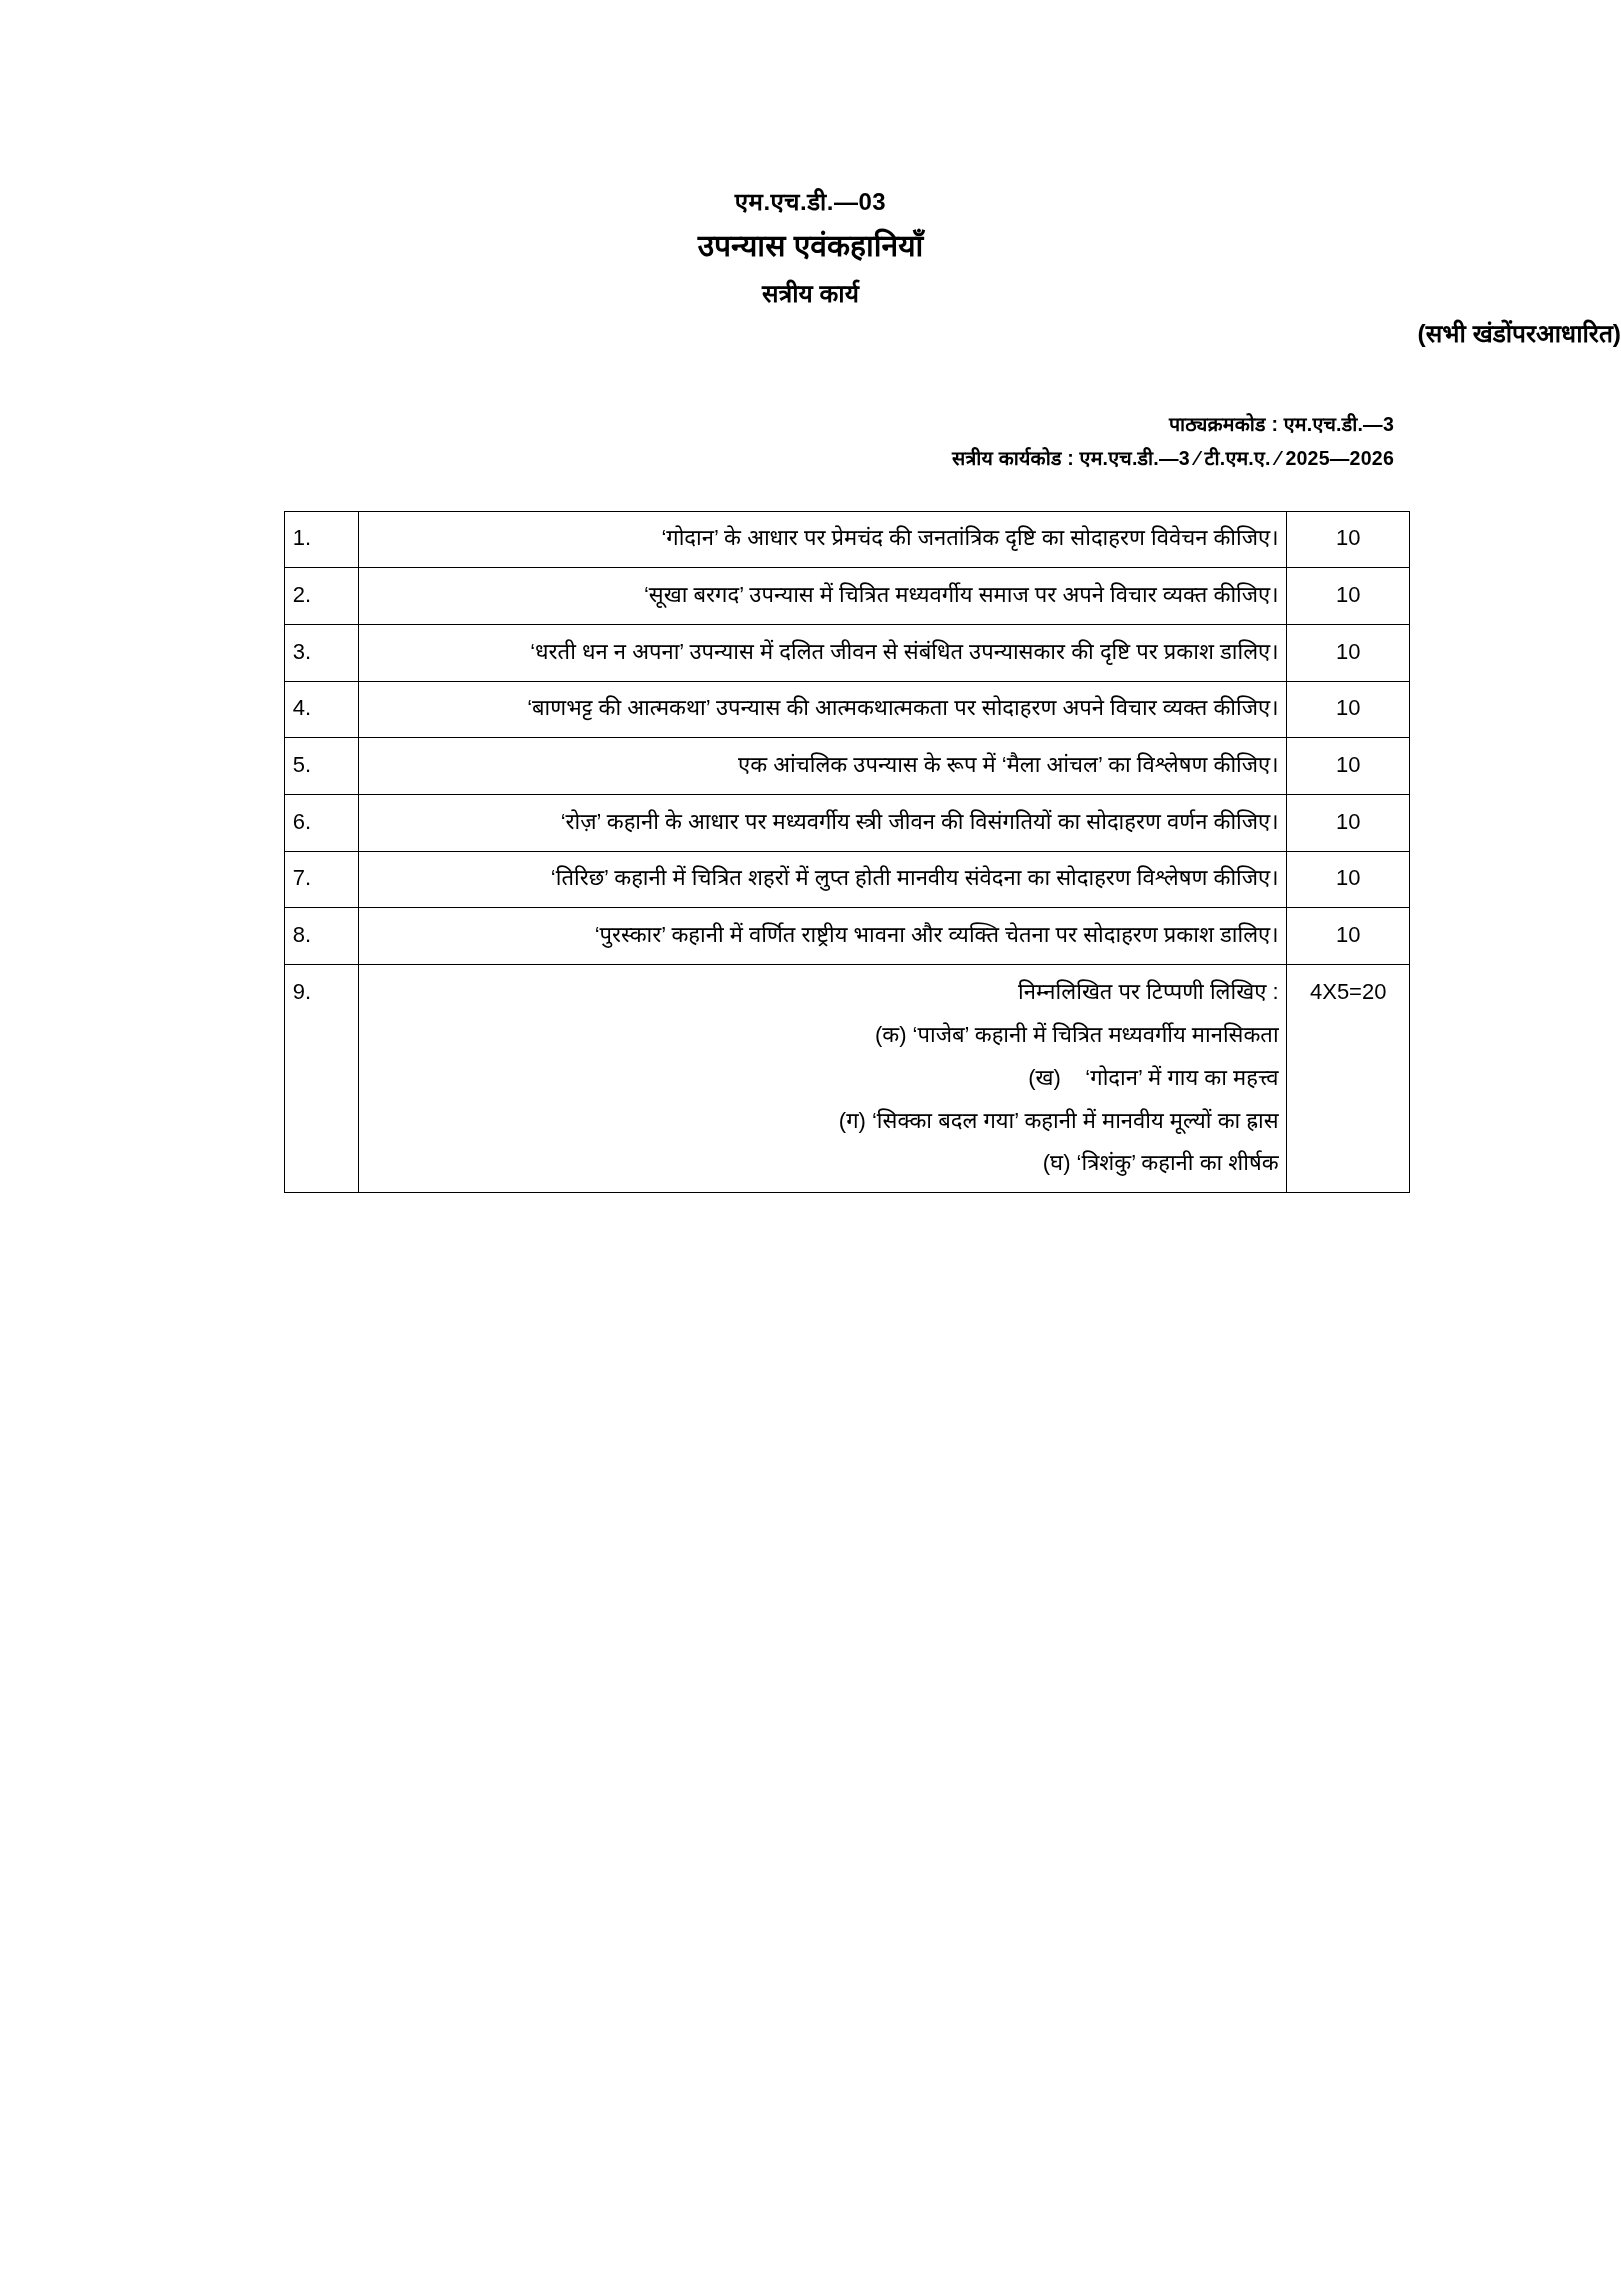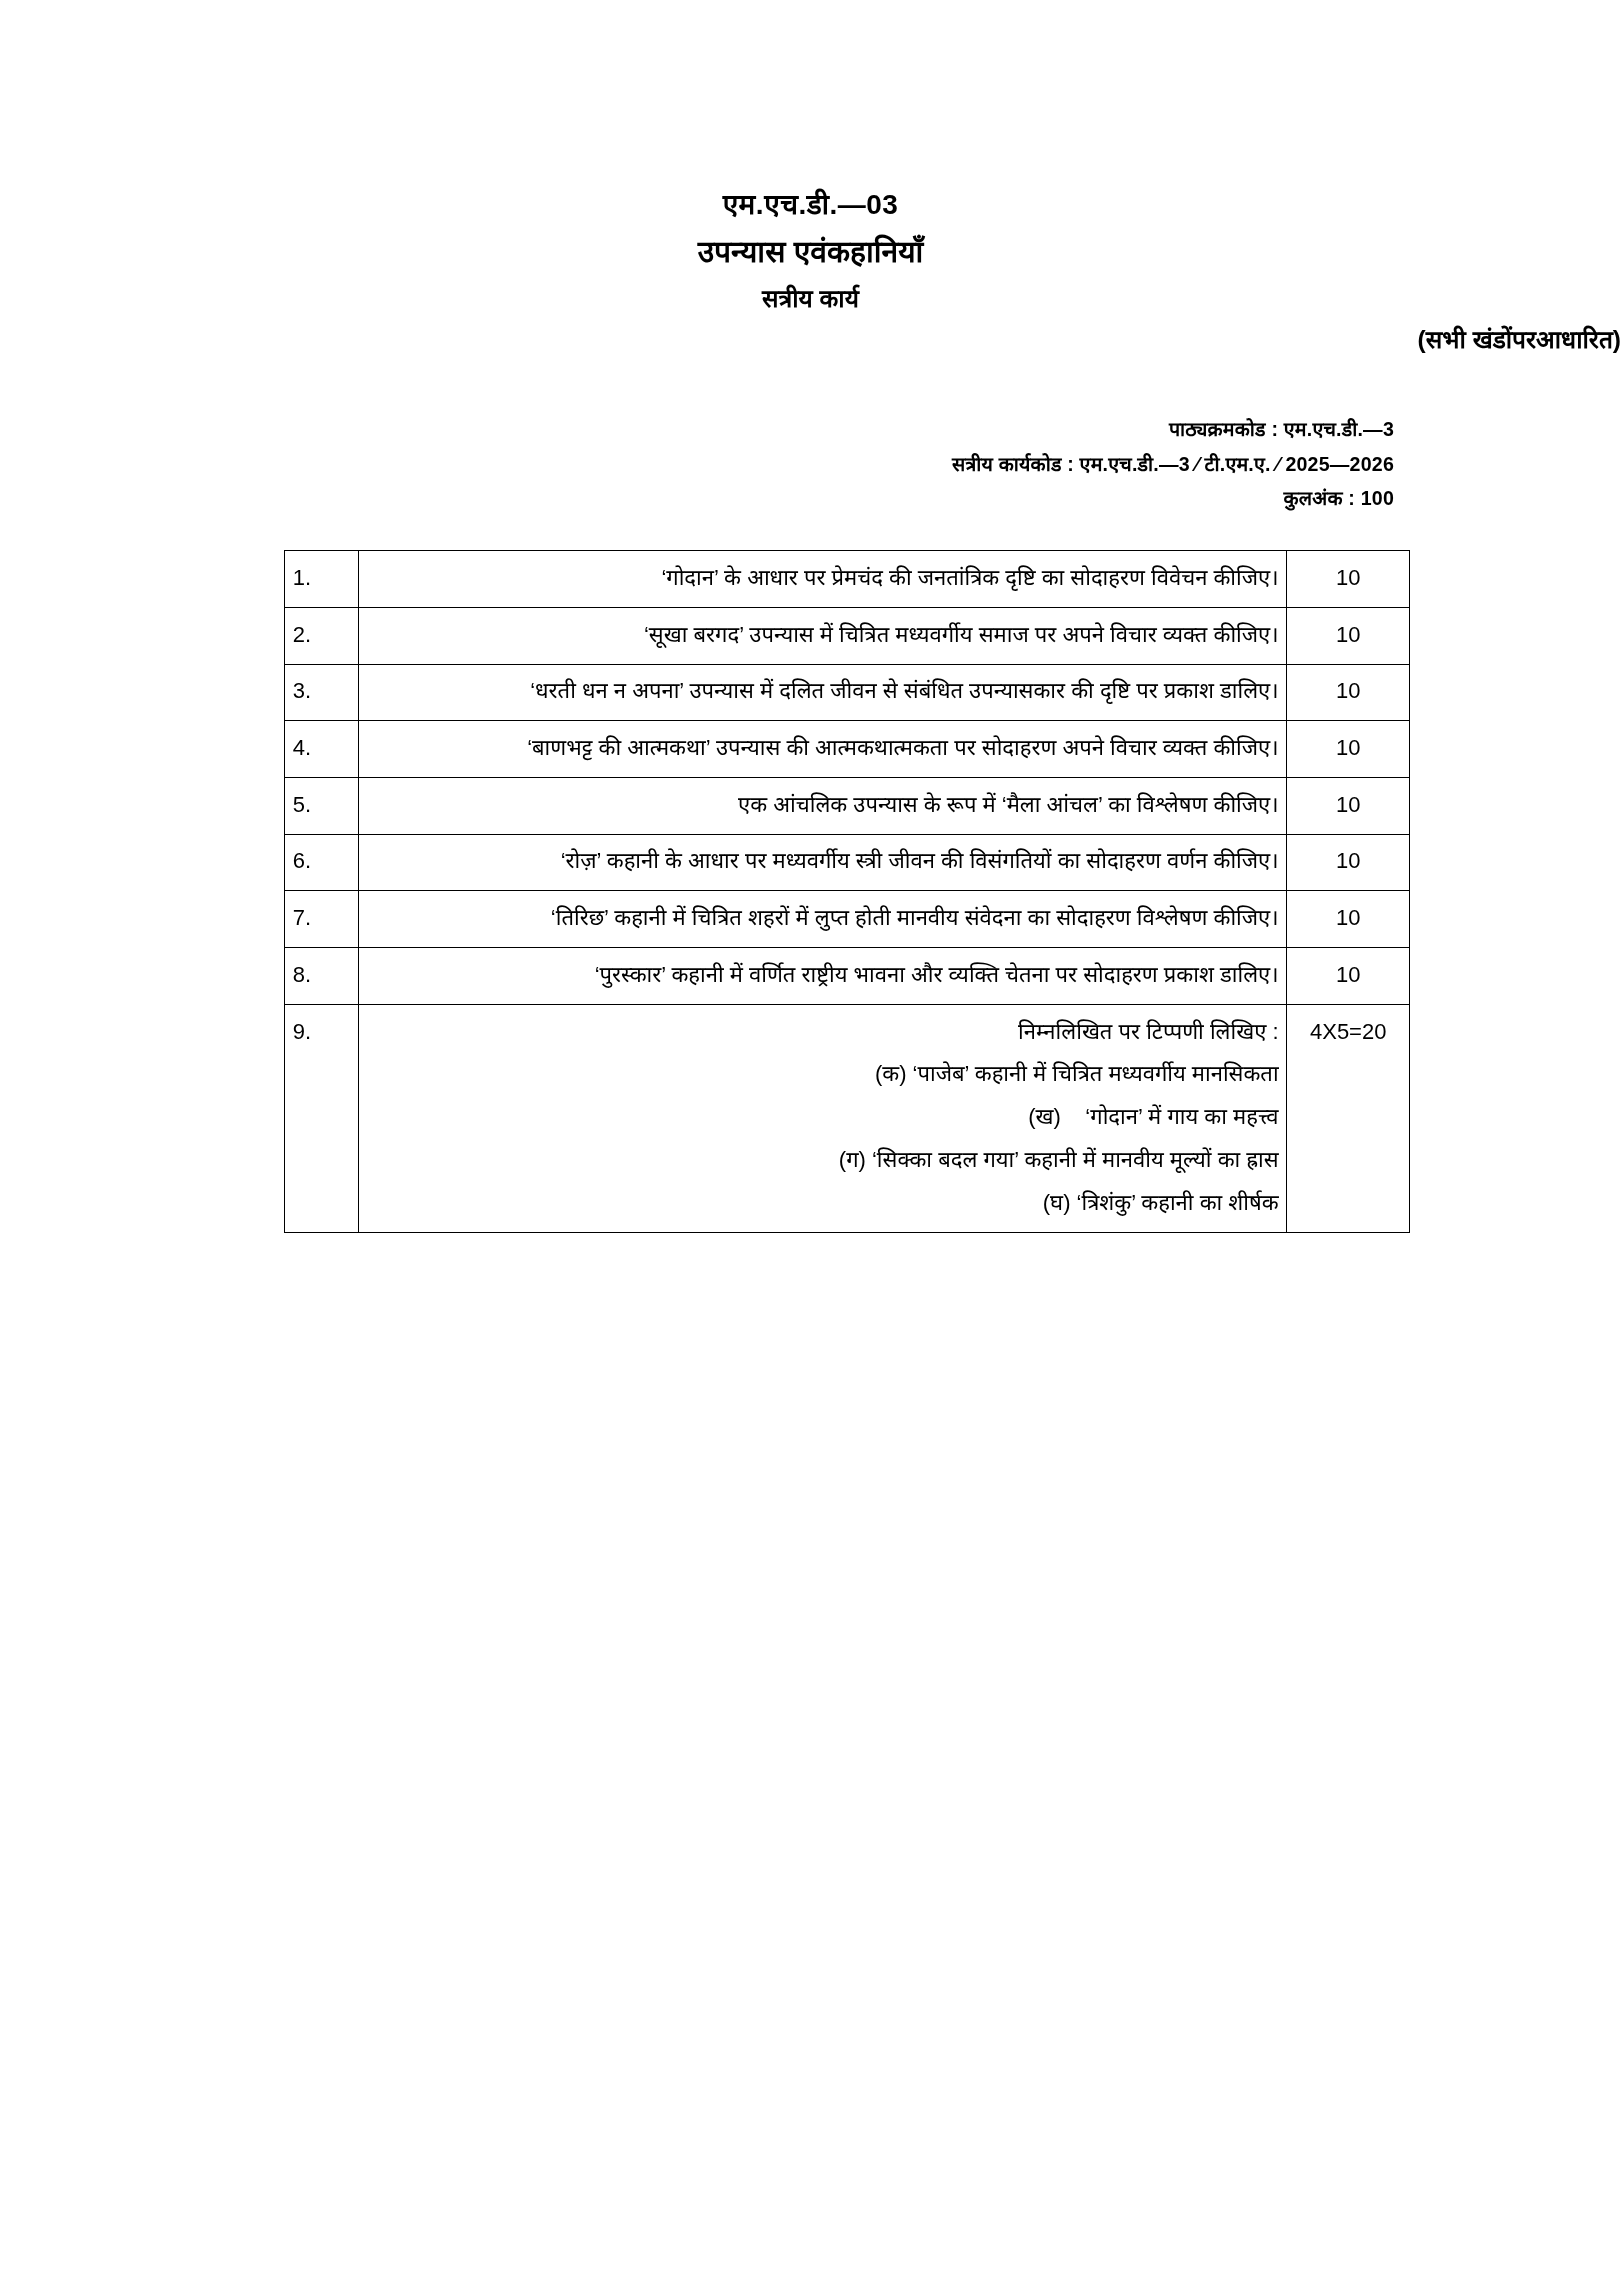--- a/index.html
+++ b/index.html
@@ -21,21 +21,21 @@
     padding: 0;
     position: relative;
   }
 
   
   .header-block {
     text-align: center;
     margin-top: 186px;
   }
   .course-code {
-    font-size: 28px;
+    font-size: 24px;
     font-weight: bold;
     letter-spacing: 0.5px;
     line-height: 1.35;
   }
   .course-title {
     font-size: 30px;
     font-weight: bold;
     line-height: 1.45;
     margin-top: 5.9px;
   }
@@ -130,21 +130,20 @@
   <div class="header-block">
     <div class="course-code">एम.एच.डी.—03</div>
     <div class="course-title">उपन्यास एवंकहानियाँ</div>
     <div class="assignment-label">सत्रीय कार्य</div>
     <div class="based-on">(सभी खंडोंपरआधारित)</div>
   </div>
 
   <div class="meta-block">
     <div>पाठ्यक्रमकोड : एम.एच.डी.—3</div>
     <div>सत्रीय कार्यकोड : एम.एच.डी.—3 ⁄ टी.एम.ए. ⁄ 2025—2026</div>
-    <div>कुलअंक : 100</div>
   </div>
 
 
   <div class="table-wrap">
     <table class="questions">
       <tbody>
         <tr>
           <td class="col-num">1.</td>
           <td class="col-text q-text">‘गोदान’ के आधार पर प्रेमचंद की जनतांत्रिक दृष्टि का सोदाहरण विवेचन कीजिए।</td>
           <td class="col-marks">10</td>

